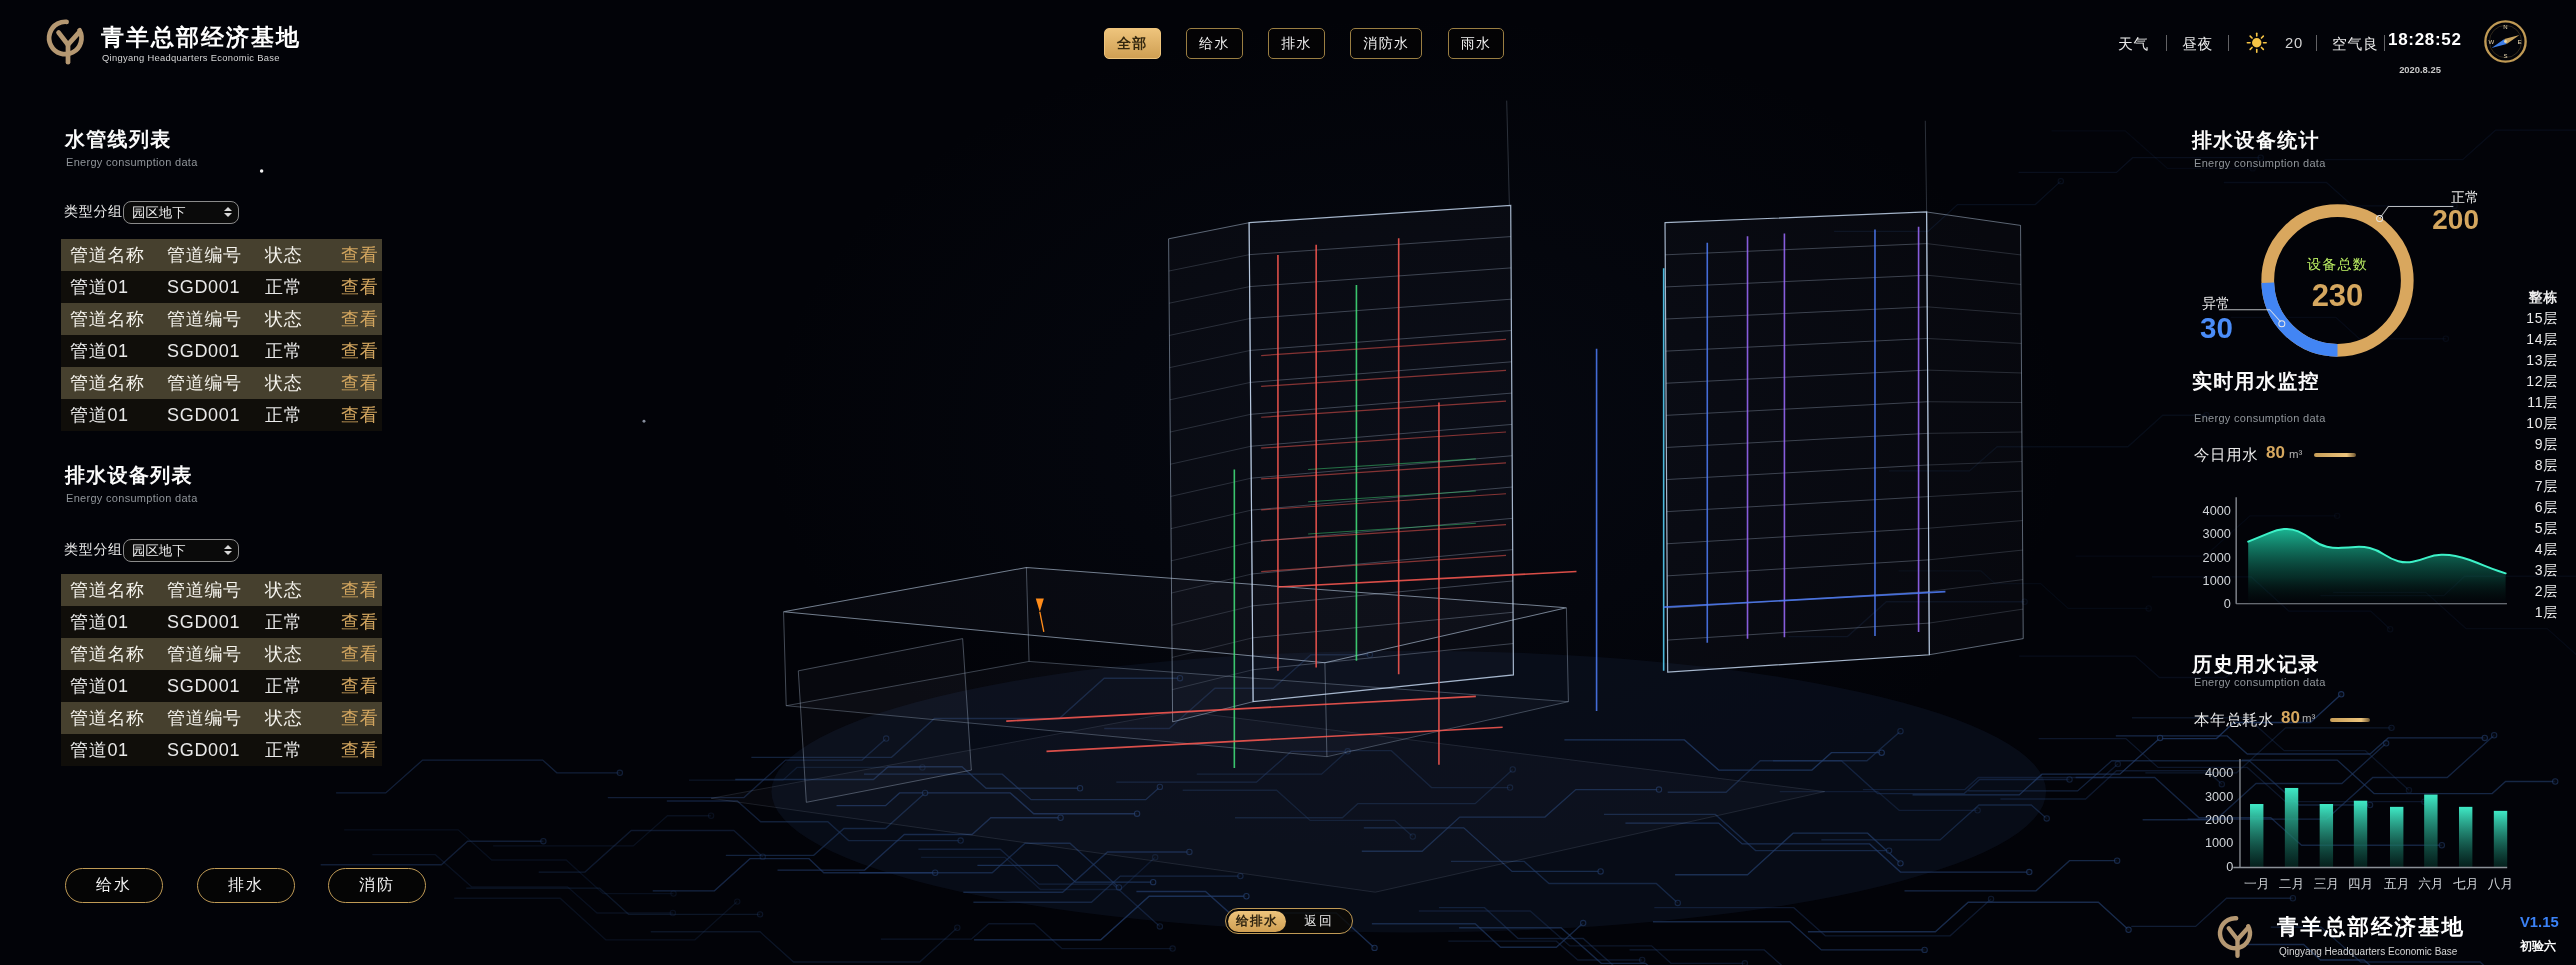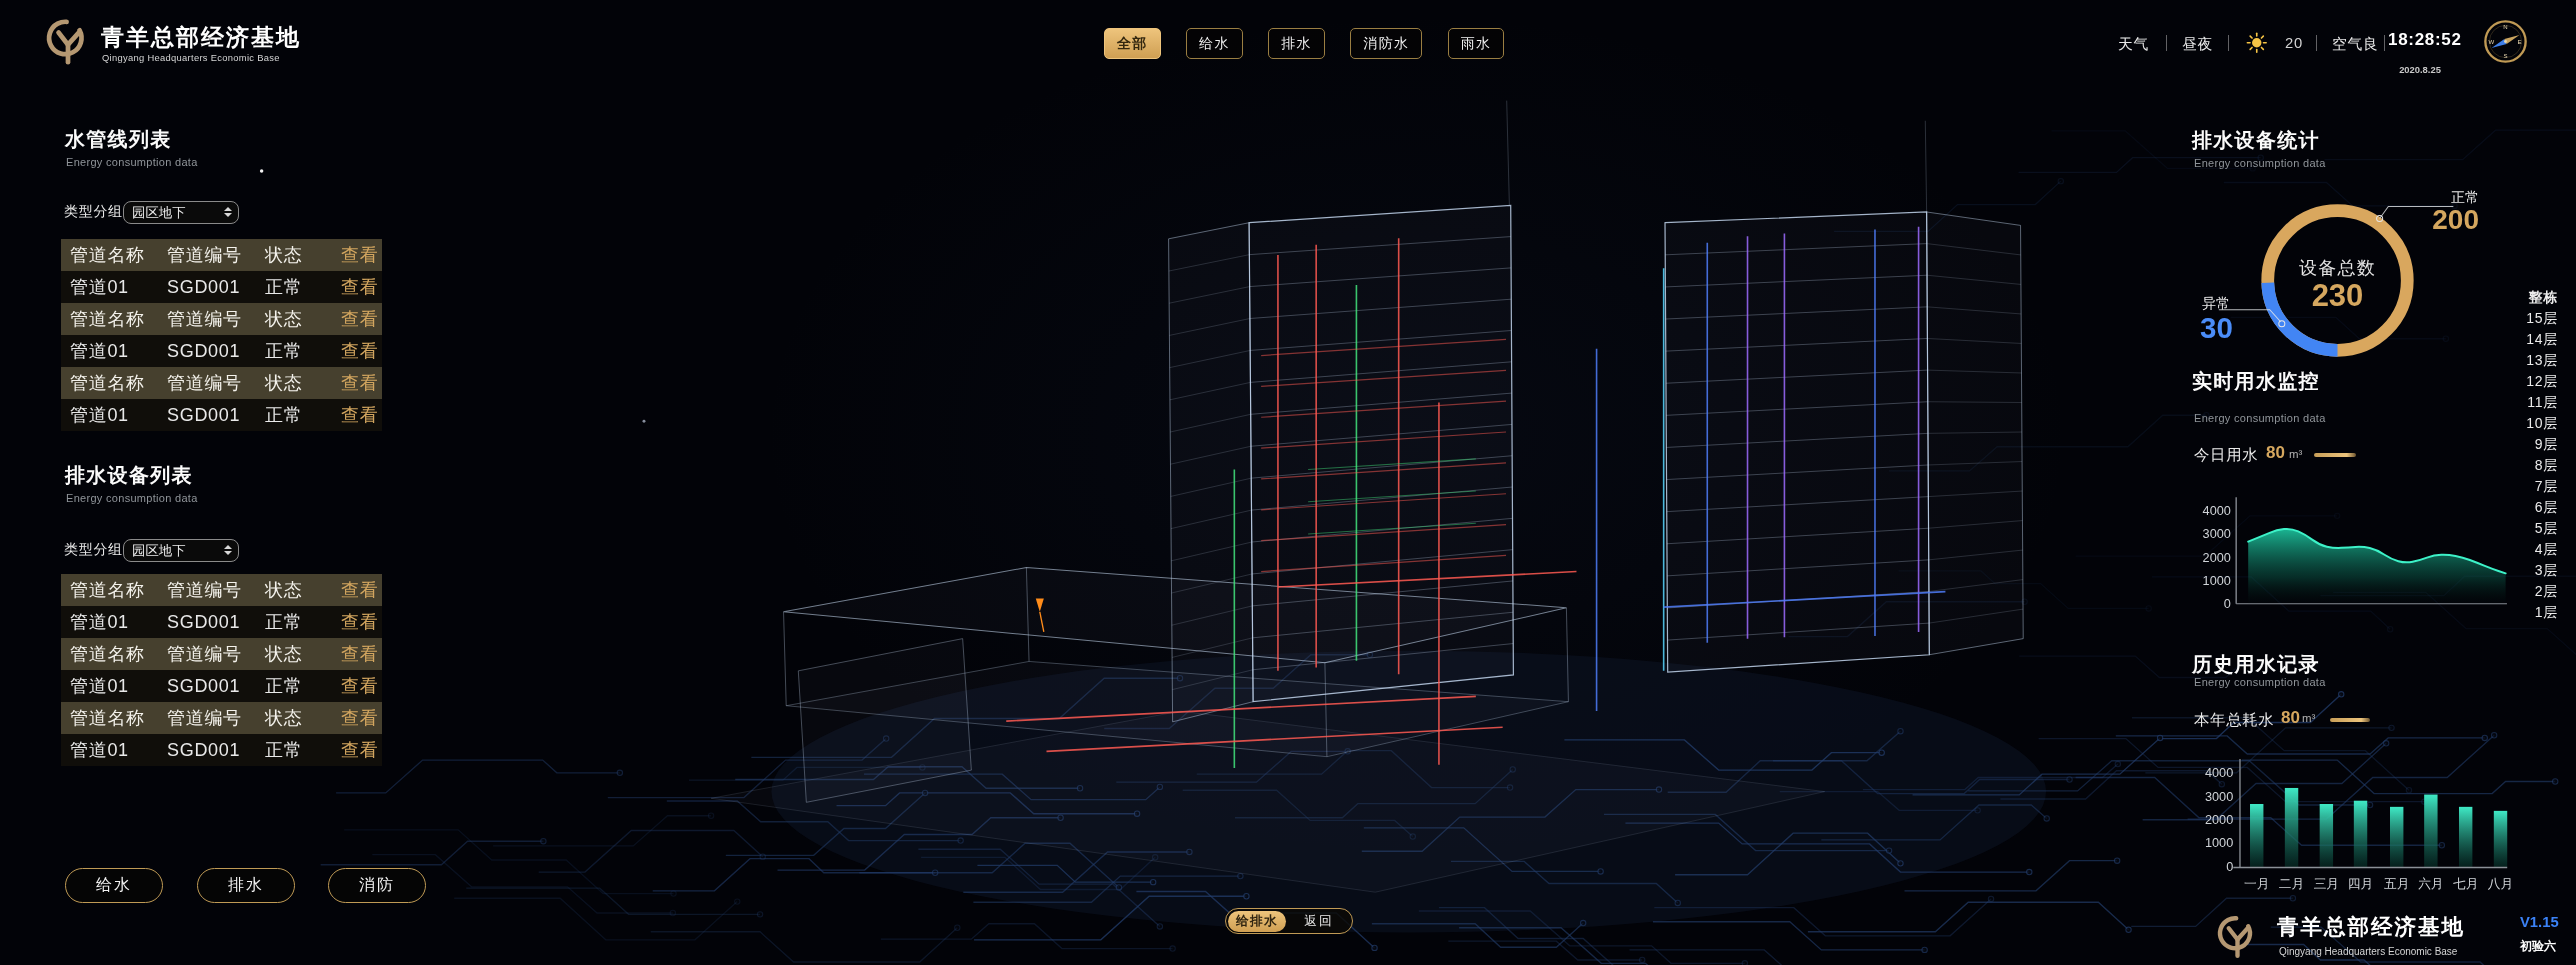--- a/index.html
+++ b/index.html
@@ -511,21 +511,21 @@
 <svg class="abs" style="left:2194px;top:181px" width="315" height="201" viewBox="0 0 470 300">
   <polyline points="277,56 290,38 387,38" fill="none" stroke="rgba(230,232,235,.8)" stroke-width="1.5"></polyline>
   <circle cx="277" cy="56" r="4.5" fill="none" stroke="#e8e8e8" stroke-width="1.5"></circle>
   <polyline points="37,192 113,192 129,210" fill="none" stroke="rgba(230,232,235,.8)" stroke-width="1.5"></polyline>
   <circle cx="131" cy="213" r="4.5" fill="none" stroke="#e8e8e8" stroke-width="1.5"></circle>
 </svg>
 <div class="abs" style="left:2375px;top:189px;width:104px;text-align:right;font-size:14px;color:#e9e9e9">正常</div>
 <div class="abs gold" style="left:2375px;top:204px;width:104px;text-align:right;font-size:28px;font-weight:700">200</div>
 <div class="abs" style="left:2202px;top:295px;font-size:14px;color:#e9e9e9">异常</div>
 <div class="abs" style="left:2200px;top:311px;font-size:29.5px;font-weight:700;color:#4b8df8">30</div>
-<div class="abs" style="left:2257px;top:256px;width:161px;text-align:center;font-size:18px;color:#e5e5e5;letter-spacing:1.3px">设备总数</div>
+<div class="abs" style="left:2257px;top:256px;width:161px;text-align:center;font-size:14px;color:#bef264;letter-spacing:1.3px">设备总数</div>
 <div class="abs gold" style="left:2257px;top:278px;width:161px;text-align:center;font-size:31px;font-weight:700">230</div>
 
 <div class="abs ttl" style="left:2192px;top:368px">实时用水监控</div>
 <div class="abs sub" style="left:2194px;top:412px">Energy consumption data</div>
 <div class="abs metric-lbl" style="left:2194px;top:445px">今日用水</div>
 <div class="abs metric-val" style="left:2266px;top:443px">80</div>
 <div class="abs metric-unit" style="left:2289px;top:448px">m³</div>
 <div class="goldbar" style="left:2314px;top:453px;width:42px"></div>
 
 <svg id="area-chart" class="abs" style="left:2194px;top:496px" width="319" height="117" viewBox="0 0 475 175">

